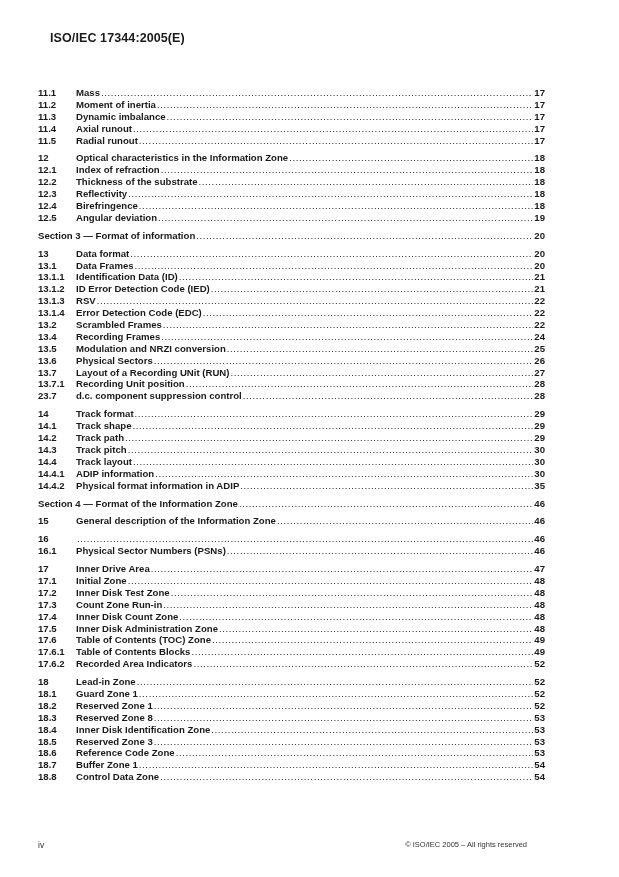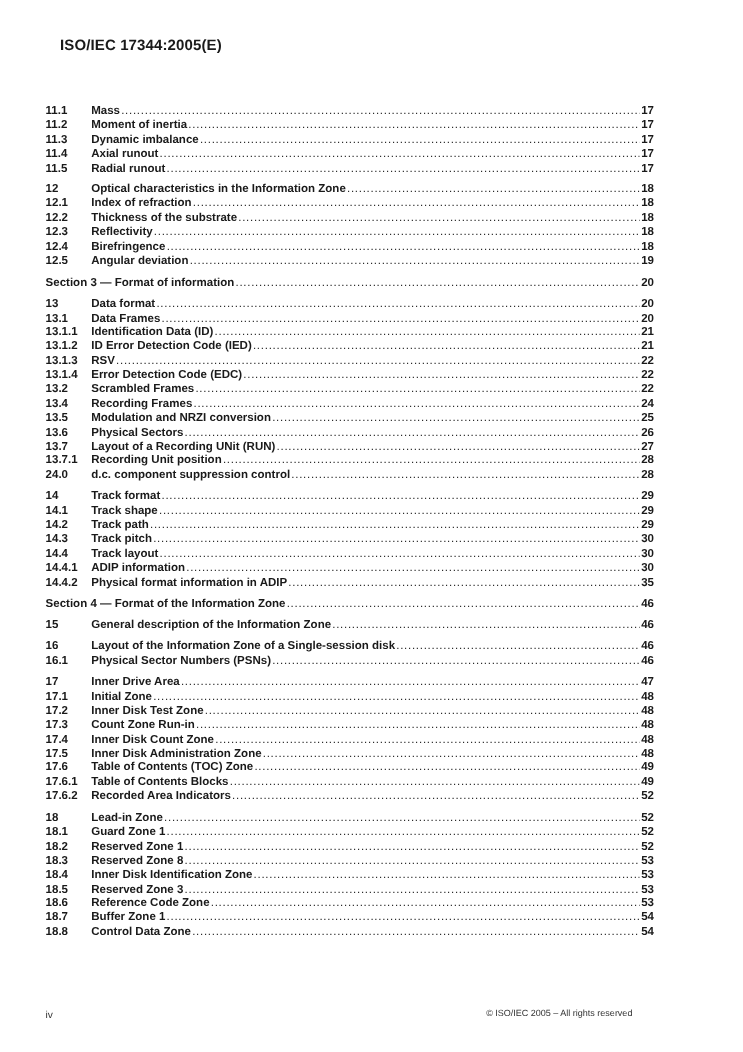--- a/index.html
+++ b/index.html
@@ -169,21 +169,21 @@
         <span class="leader"></span>
         <span class="page">27</span>
       </div>
       <div class="row">
         <span class="num">13.7.1</span>
         <span class="title">Recording Unit position</span>
         <span class="leader"></span>
         <span class="page">28</span>
       </div>
       <div class="row">
-        <span class="num">24.0</span>
+        <span class="num">23.7</span>
         <span class="title">d.c. component suppression control</span>
         <span class="leader"></span>
         <span class="page">28</span>
       </div>
     </div>
     <div class="group">
       <div class="row">
         <span class="num">14</span>
         <span class="title">Track format</span>
         <span class="leader"></span>
@@ -237,21 +237,20 @@
       <div class="row">
         <span class="num">15</span>
         <span class="title">General description of the Information Zone</span>
         <span class="leader"></span>
         <span class="page">46</span>
       </div>
     </div>
     <div class="group">
       <div class="row">
         <span class="num">16</span>
-        <span class="title">Layout of the Information Zone of a Single-session disk</span>
         <span class="leader"></span>
         <span class="page">46</span>
       </div>
       <div class="row">
         <span class="num">16.1</span>
         <span class="title">Physical Sector Numbers (PSNs)</span>
         <span class="leader"></span>
         <span class="page">46</span>
       </div>
     </div>

